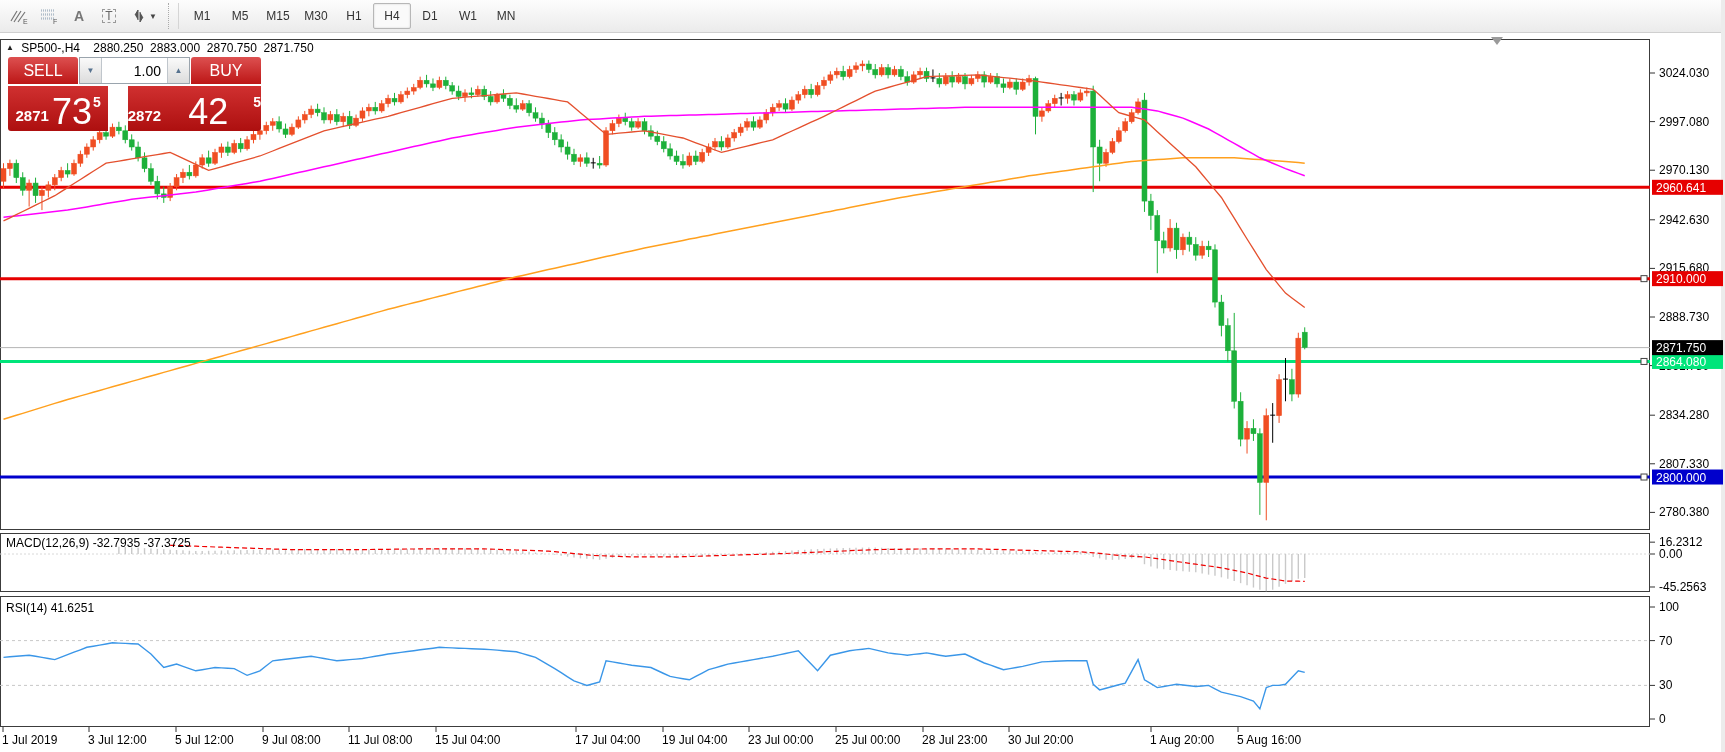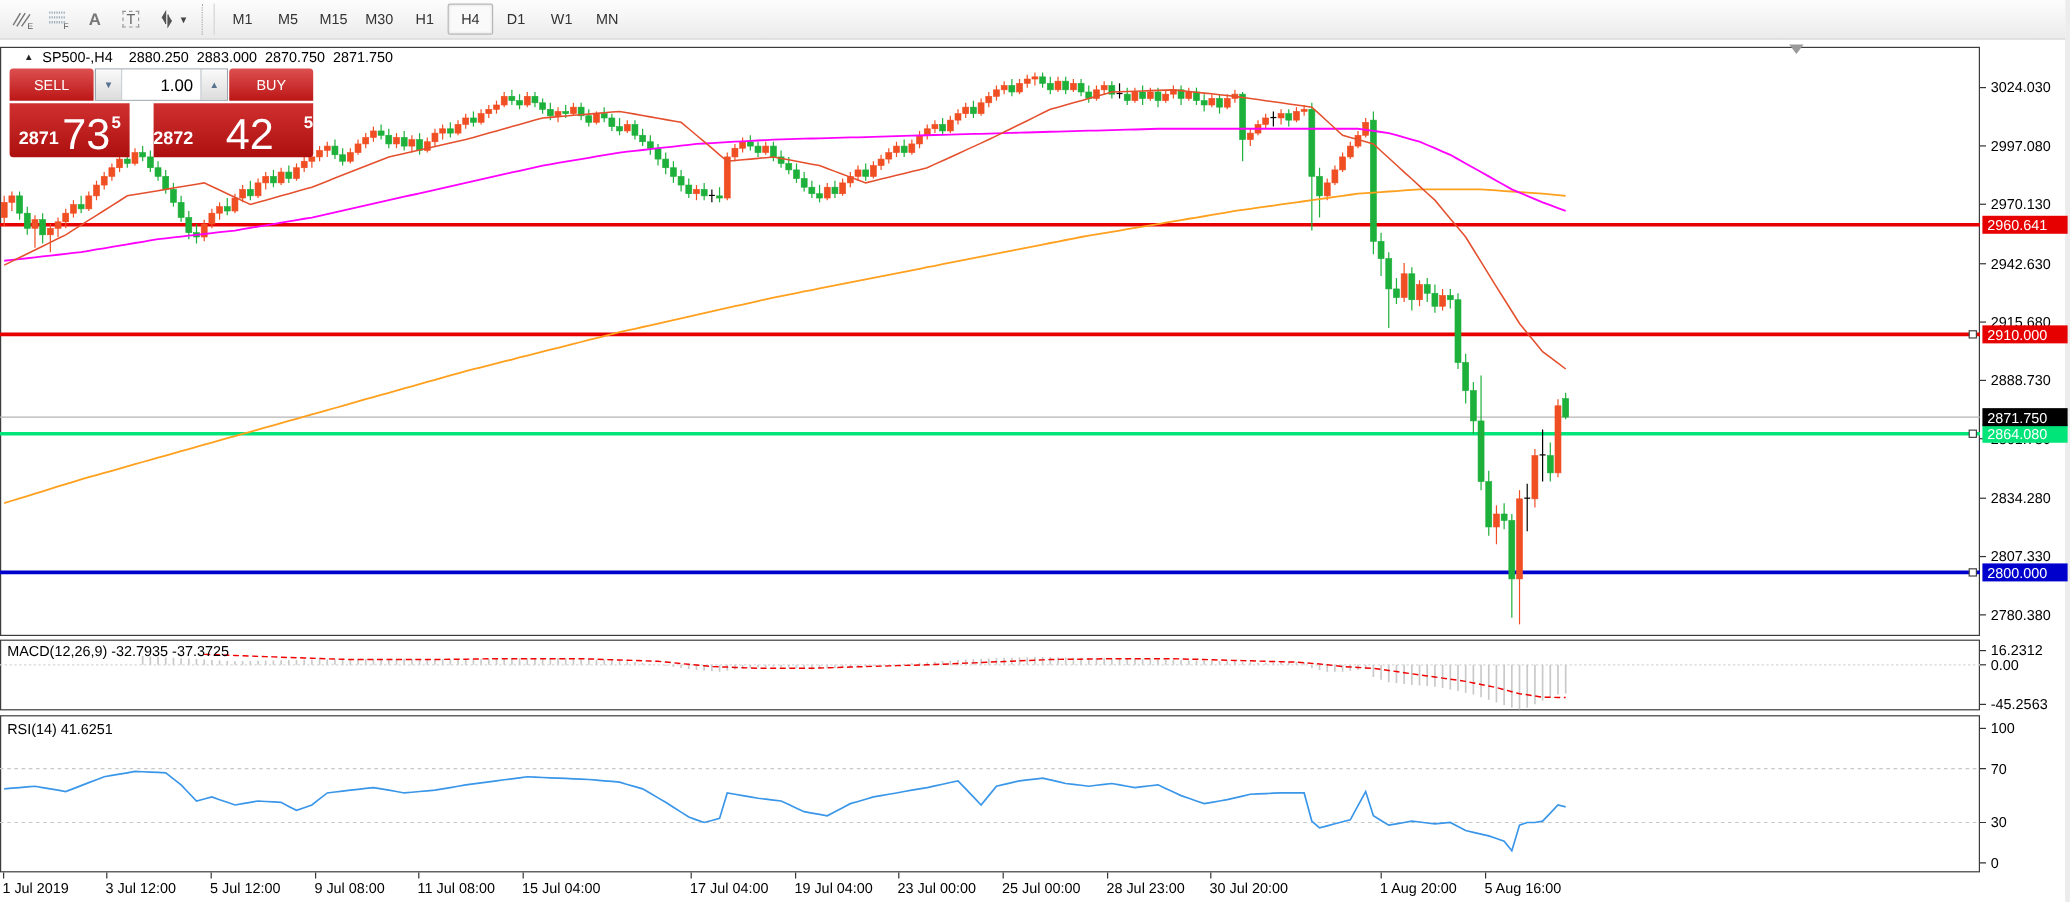--- a/index.html
+++ b/index.html
@@ -11,27 +11,27 @@
   .tb-btn{width:30px;height:26px;display:flex;align-items:center;justify-content:center;color:#555;
     font-size:14px;border-radius:2px;cursor:default;}
   .tb-sep{width:9px;height:26px;margin:0 4px;border-left:1px dotted #aaa;border-right:1px solid #d5d5d5;}
   .tf-btn{min-width:26px;padding:0 5px;height:24px;display:flex;align-items:center;justify-content:center;
     font-size:12px;color:#333;border:1px solid transparent;border-radius:2px;}
   .tf-btn.active{background:#fafafa;border:1px solid #b7b7b7;box-shadow:inset 0 0 2px #ccc;}
   .caret{font-size:8px;color:#444;margin-left:2px;}
   .glyphT{font-size:12px;color:#666;border:1px dashed #999;padding:0 2px;line-height:12px;}
   .glyphA{font-weight:bold;font-size:14px;color:#777;}
   
-  .chart-title{position:absolute;left:20px;top:41px;font-size:12px;color:#000;z-index:5;}
+  .chart-title{position:absolute;left:6px;top:41px;font-size:12px;color:#000;z-index:5;}
   .chart-title .tri{font-size:8px;vertical-align:2px;margin-right:4px;color:#222;}
   .chart-title b{font-weight:normal;margin-right:10px;}
   
   .trade-panel{position:absolute;left:8px;top:57px;width:253px;z-index:6;font-family:"Liberation Sans",sans-serif;}
   .tp-row1{display:flex;height:27px;}
-  .tp-btn{width:70px;color:#fff;font-size:12px;display:flex;align-items:center;justify-content:center;
+  .tp-btn{width:70px;color:#fff;font-size:16px;display:flex;align-items:center;justify-content:center;
     background:linear-gradient(#dd5050,#bc1616);border-radius:3px 3px 0 0;}
   .vol-group{flex:1;display:flex;background:#fff;border:1px solid #9aa4ad;box-sizing:border-box;margin:0 1px;}
   .vol-btn{width:21px;background:linear-gradient(#fafafa,#dcdcdc);display:flex;align-items:center;justify-content:center;
     font-size:8px;color:#56728f;}
   .vol-btn.left{border-right:1px solid #c0c6cc;}
   .vol-btn.right{border-left:1px solid #c0c6cc;}
   .vol-input{flex:1;border:none;outline:none;text-align:right;font-size:14px;padding-right:6px;width:50px;
     font-family:"Liberation Sans",sans-serif;}
   .tp-tiles{display:flex;margin-top:2px;height:45px;}
   .tile{flex:1;background:linear-gradient(#d03030,#ad0f0f);color:#fff;display:flex;align-items:flex-end;

